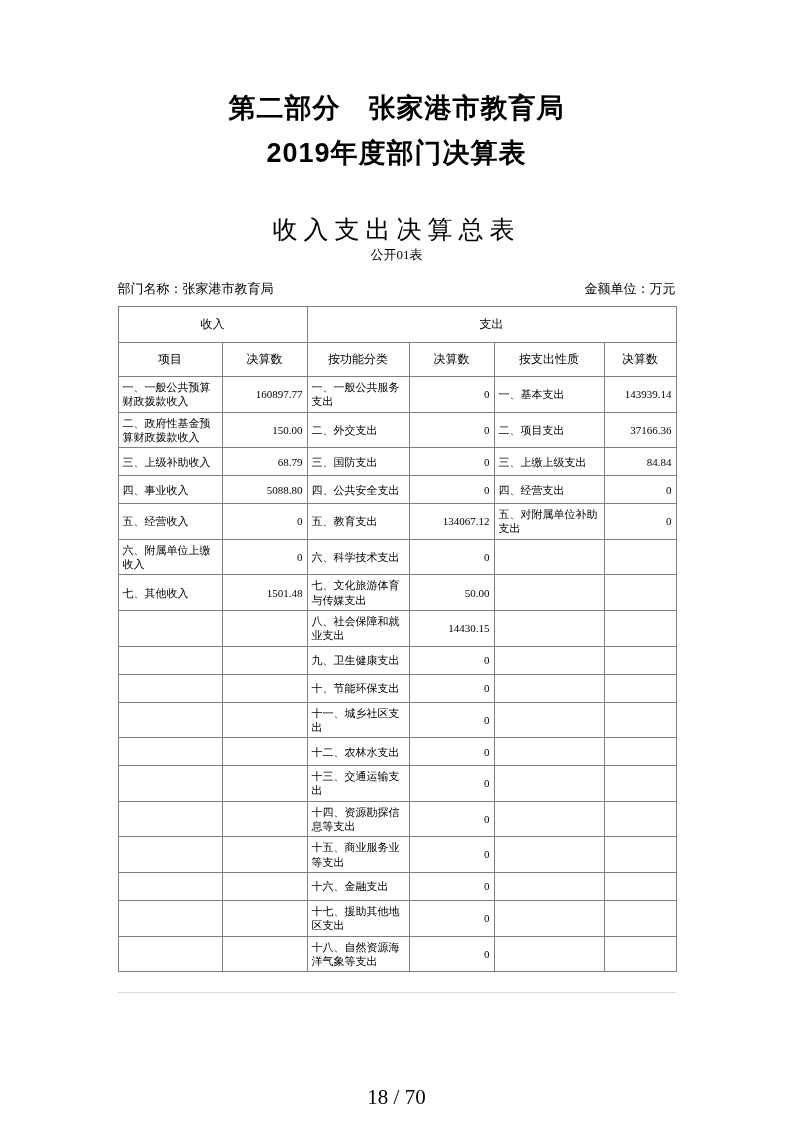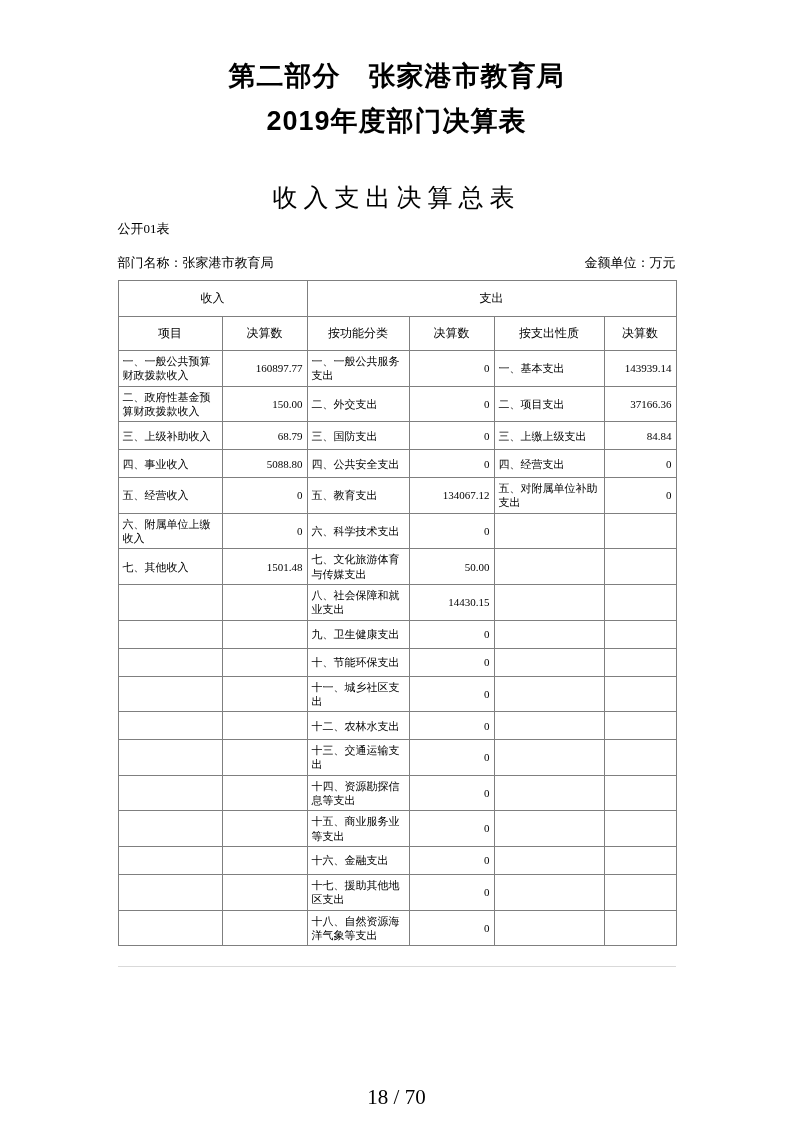--- a/index.html
+++ b/index.html
@@ -7,40 +7,40 @@
   body {
     width: 793px; height: 1122px;
     position: relative;
     font-family: "Liberation Serif", "DejaVu Serif", serif;
     color: #000;
     overflow: hidden;
   }
   .content {
     width: 558px;
     margin: 0 auto;
-    padding-top: 54px;
+    padding-top: 86px;
   }
   .doc-title {
     text-align: center;
     font-family: "Liberation Sans", "DejaVu Sans", sans-serif;
     font-weight: 700;
     font-size: 27px;
     line-height: 45px;
     letter-spacing: 1px;
   }
   .table-title {
     margin-top: 37px;
     text-align: center;
     font-size: 25px;
     font-weight: 400;
     letter-spacing: 6px;
   }
   .form-code {
-    margin-top: 6px;
-    text-align: left;
+    margin-top: 0;
+    text-align: center;
     font-size: 13px;
   }
   .meta-row {
     margin-top: 16px;
     margin-bottom: 8px;
     display: flex;
     justify-content: space-between;
     align-items: flex-end;
     font-size: 13px;
   }

